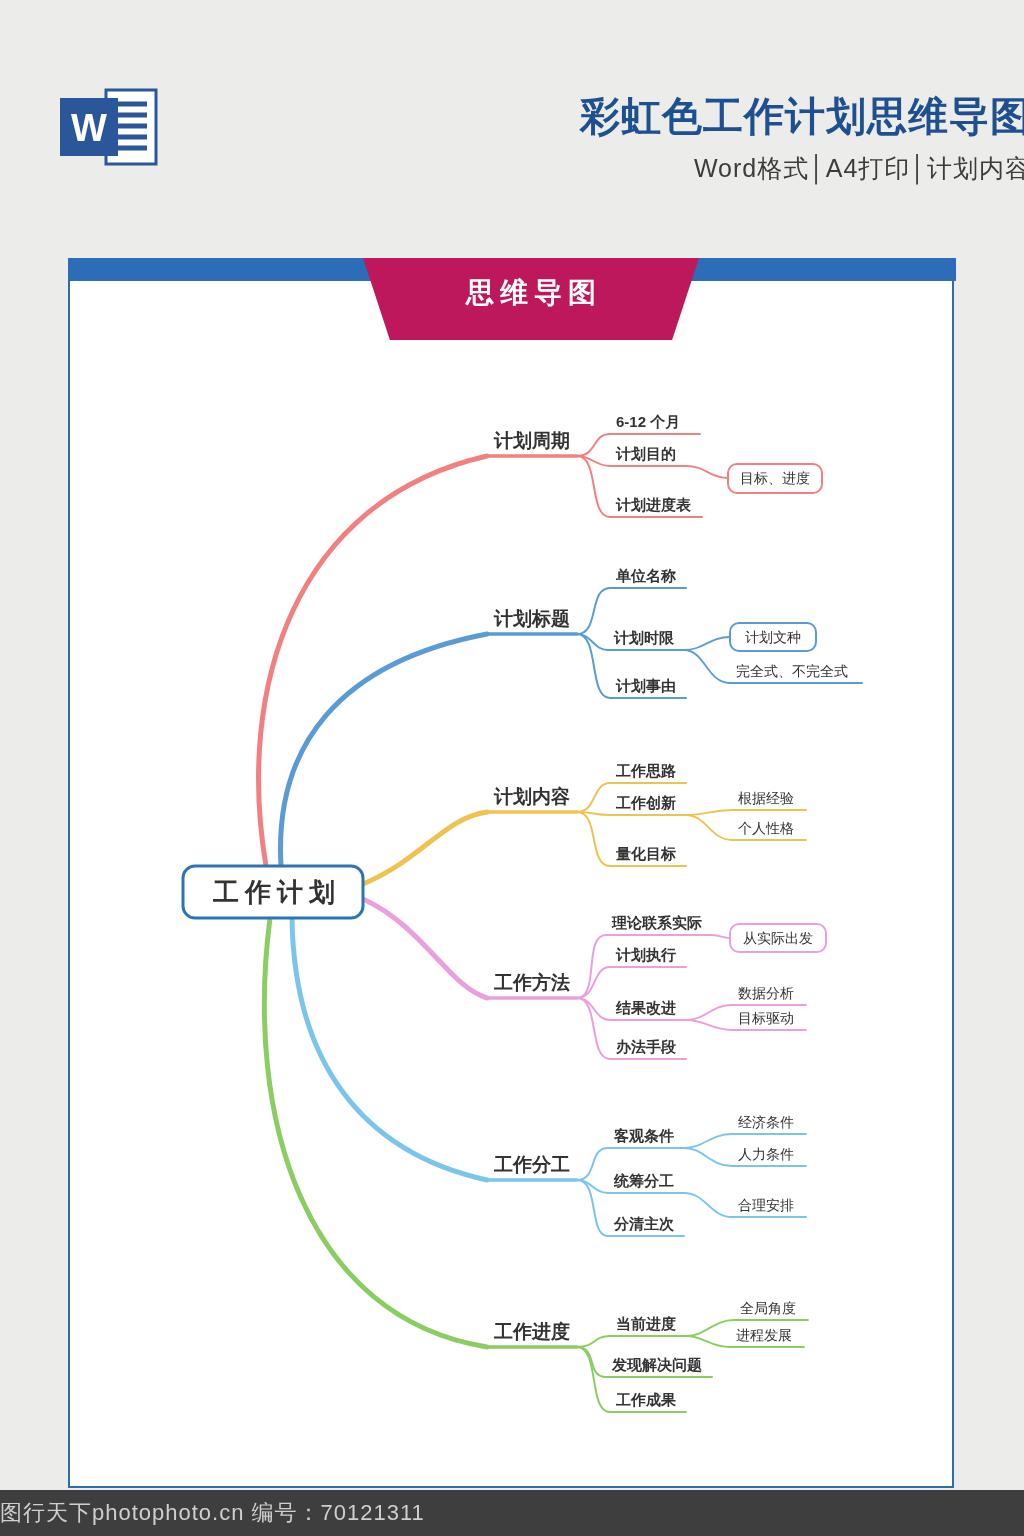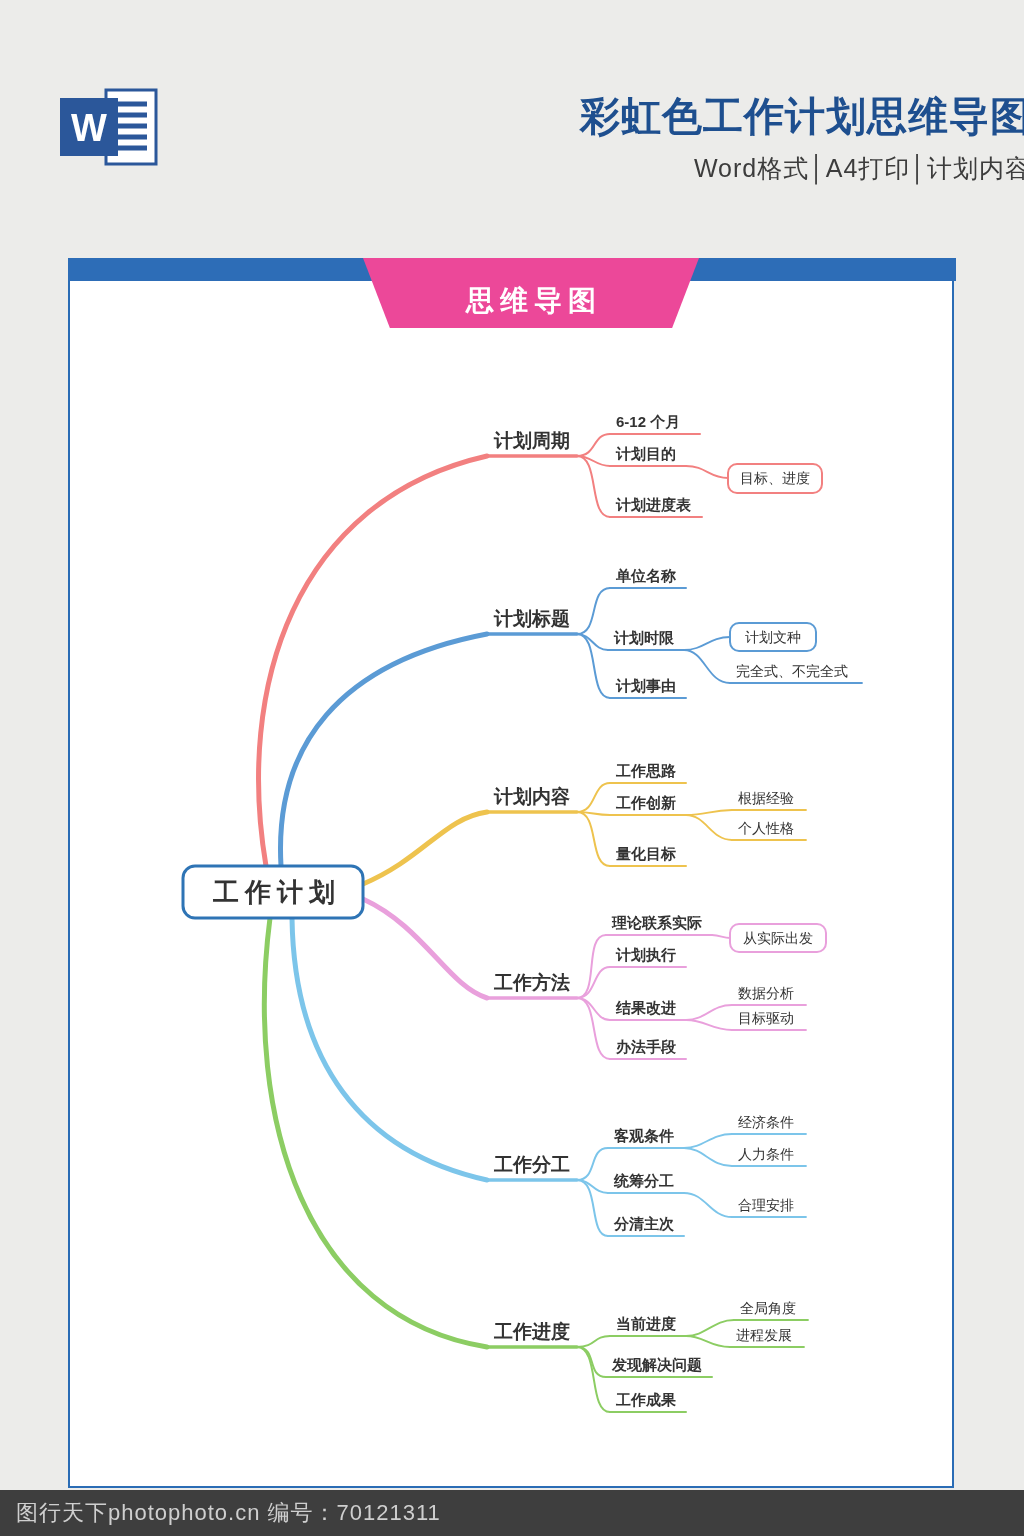--- a/index.html
+++ b/index.html
@@ -9,36 +9,36 @@
   
   .header{position:absolute;left:0;top:0;width:1024px;height:240px;}
   .word-icon{position:absolute;left:58px;top:84px;width:104px;height:88px;}
   .header-text{position:absolute;left:117px;top:92px;width:914px;text-align:right;}
   .title{font-size:40px;line-height:48px;font-weight:bold;color:#1e4f8f;letter-spacing:1px;}
   .subtitle{margin-top:12px;font-size:25px;color:#3c3c3c;letter-spacing:1px;}
 
   
   .panel{position:absolute;left:68px;top:258px;width:882px;height:1226px;background:#ffffff;border:2px solid #2a6cb5;}
   .banner-bar{position:absolute;left:68px;top:258px;width:888px;height:23px;background:#2d6db7;}
-  .banner-trap{position:absolute;left:363px;top:258px;width:336px;height:70px;background:#ec4899;
+  .banner-trap{position:absolute;left:363px;top:258px;width:336px;height:82px;background:#be185d;
     clip-path:polygon(0 0,100% 0,92% 100%,8% 100%);
-    display:flex;align-items:center;justify-content:center;padding-top:16px;box-sizing:border-box;}
+    display:flex;align-items:flex-start;justify-content:center;padding-top:16px;box-sizing:border-box;}
   .banner-trap span{color:#ffffff;font-size:28px;font-weight:bold;letter-spacing:6px;padding-left:6px;}
 
   
   .mindmap{position:absolute;left:0;top:0;width:1024px;height:1536px;}
   .mm-root{font-size:26px;font-weight:bold;letter-spacing:6px;fill:#333333;}
   .mm-parent{font-size:19px;font-weight:bold;fill:#333333;}
   .mm-child{font-size:15px;font-weight:600;fill:#333333;}
   .mm-grand{font-size:14px;fill:#333333;}
   .mindmap text{font-family:"Liberation Sans","DejaVu Sans",sans-serif;stroke:none;}
 
   
   .watermark-bar{position:absolute;left:0;bottom:0;width:1024px;height:46px;background:#3e3e3e;}
-  .watermark-bar span{display:block;padding-left:16px;line-height:46px;font-size:22px;color:#cfcfcf;letter-spacing:1px;}
+  .watermark-bar span{display:block;line-height:46px;font-size:22px;color:#cfcfcf;letter-spacing:1px;}
 </style>
 </head>
 <body>
 
 <div class="page">
 
   <div class="header">
     <div class="word-icon">
       <svg width="104" height="88" viewBox="0 0 104 88">
         <rect x="48" y="6" width="50" height="74" fill="#ffffff" stroke="#2b579a" stroke-width="3"></rect>

